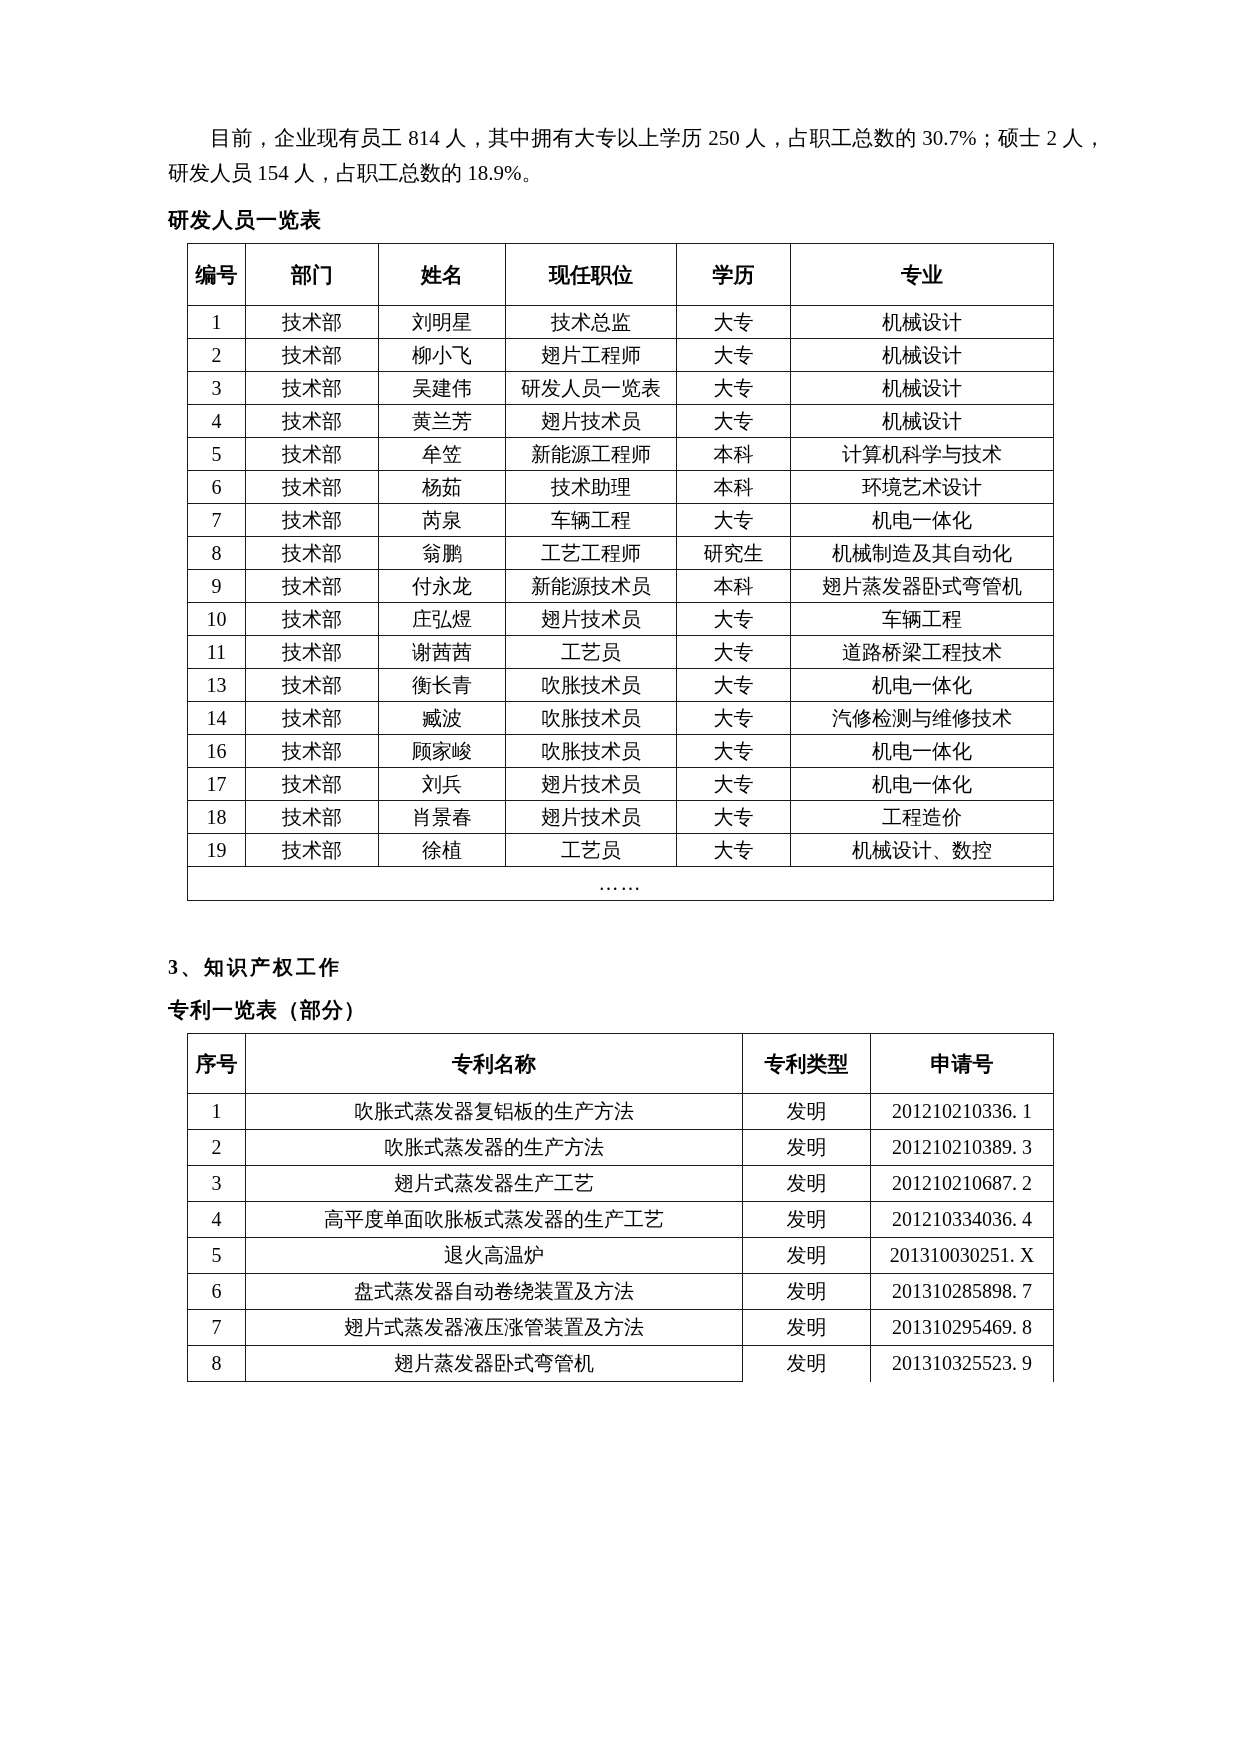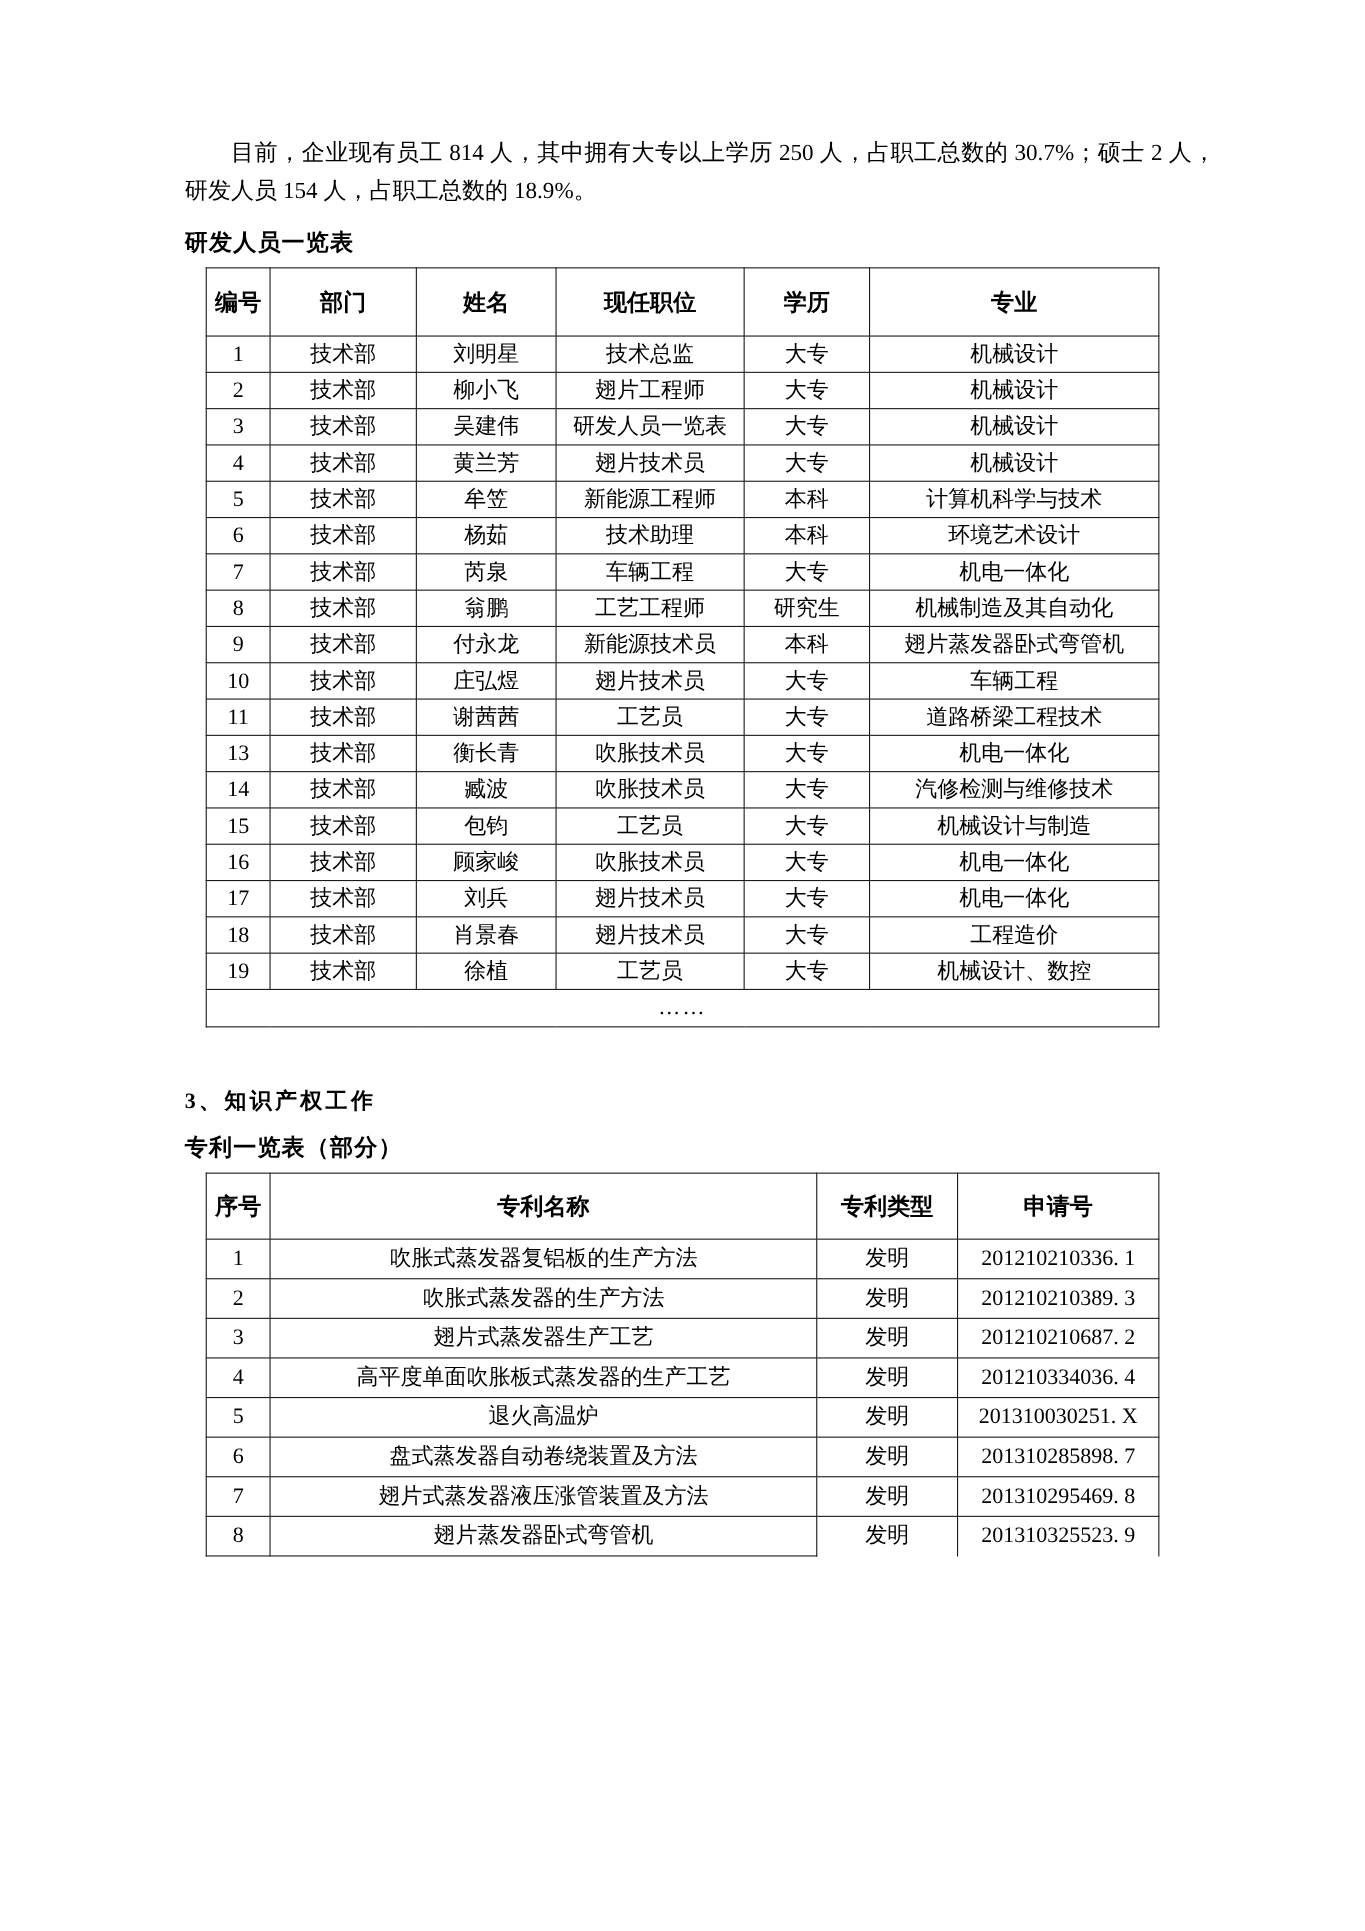--- a/index.html
+++ b/index.html
@@ -164,28 +164,20 @@
         </tr>
         <tr>
           <td>14</td>
           <td>技术部</td>
           <td>臧波</td>
           <td>吹胀技术员</td>
           <td>大专</td>
           <td>汽修检测与维修技术</td>
         </tr>
         <tr>
-          <td>15</td>
-          <td>技术部</td>
-          <td>包钧</td>
-          <td>工艺员</td>
-          <td>大专</td>
-          <td>机械设计与制造</td>
-        </tr>
-        <tr>
           <td>16</td>
           <td>技术部</td>
           <td>顾家峻</td>
           <td>吹胀技术员</td>
           <td>大专</td>
           <td>机电一体化</td>
         </tr>
         <tr>
           <td>17</td>
           <td>技术部</td>

